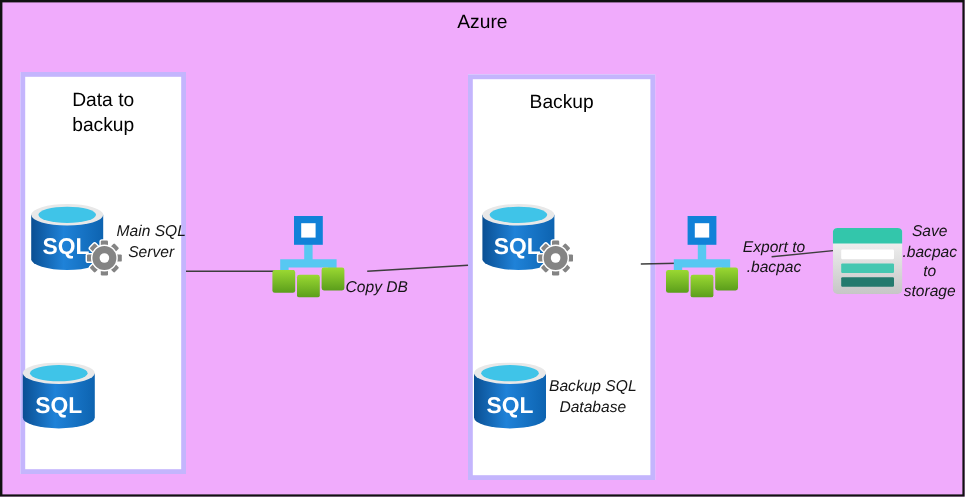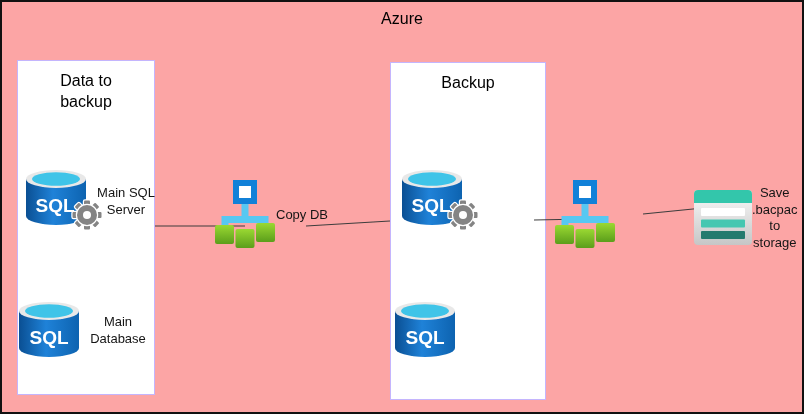--- a/index.html
+++ b/index.html
@@ -1,50 +1,50 @@
 <!DOCTYPE html>
 <html><head>
 <meta charset="utf-8">
 <style>
   html,body { margin:0; padding:0; background:#ffffff; }
   .canvas {
     position:relative;
     width:804px; height:414px;
     box-sizing:border-box;
     border:2px solid #111111;
-    background:#fca5a5;
+    background:#f0abfc;
     font-family:"Liberation Sans", sans-serif;
     overflow:hidden;
   }
   .page-title {
     position:absolute; top:8px; left:0; width:100%;
     text-align:center; font-size:16px; color:#000;
     z-index:3;
   }
   .group-box {
     position:absolute;
     box-sizing:border-box;
-    border:1px solid #c4b5fd;
+    border:4px solid #c4b5fd;
     background:#ffffff;
     z-index:1;
   }
   .group-title {
     font-size:16px; color:#000; text-align:center;
     margin:10px auto 0 auto; line-height:1.3;
   }
   .group-title.wrap { max-width:85px; }
   .connectors { position:absolute; left:0; top:0; z-index:2; }
   .node {
     position:absolute; z-index:4;
     display:flex; align-items:center;
   }
   .node .icon { display:block; line-height:0; }
   .node .label {
     font-size:13px; color:#151515; text-align:center;
-    line-height:1.28; margin-top:2px;
+    line-height:1.28; margin-top:2px;font-style:italic;
   }
   .label.wrap-narrow { max-width:82px; }
   .label.wrap-mid { max-width:98px; }
   .sql-text {
     font-family:"Liberation Sans", sans-serif;
     font-weight:700; font-size:19px; fill:#ffffff;
   }
 </style>
 </head>
 <body>
@@ -114,24 +114,23 @@
 
   <div class="node" style="left:15px; top:300px; width:138px;">
     <span class="icon">
       <svg width="64" height="56" viewBox="0 0 64 56">
         <path d="M2 9 V46 A30 9 0 0 0 62 46 V9 Z" fill="url(#grad-sql-body)"></path>
         <ellipse cx="32" cy="9" rx="30" ry="9" fill="#e8e8e8"></ellipse>
         <ellipse cx="32" cy="9" rx="24" ry="6.8" fill="#3fc4e8"></ellipse>
         <text class="sql-text" x="32" y="42" text-anchor="middle">SQL</text>
       </svg>
     </span>
-    <span class="label">Main Database</span>
-  </div>
-
-  <div class="node" style="left:212px; top:178px; width:120px;">
+  </div>
+
+  <div class="node" style="left:224px; top:178px; width:120px;align-items:flex-end;">
     <span class="icon">
       <svg width="62" height="68" viewBox="0 0 62 68">
         <path d="M11 47 V39.5 H51 V47 M31 39.5 V21" fill="none" stroke="#57c8f2" stroke-width="7"></path>
         <rect x="22" y="3" width="18" height="18" fill="#ffffff" stroke="#1181d8" stroke-width="6"></rect>
         <rect x="1" y="45" width="19" height="19" rx="2" fill="url(#grad-green)"></rect>
         <rect x="42" y="43" width="19" height="19" rx="2" fill="url(#grad-green)"></rect>
         <rect x="21.5" y="49" width="19" height="19" rx="2" fill="url(#grad-green)"></rect>
       </svg>
     </span>
     <span class="label">Copy DB</span>
@@ -164,32 +163,34 @@
 
   <div class="node" style="left:391px; top:300px; width:138px;">
     <span class="icon">
       <svg width="64" height="56" viewBox="0 0 64 56">
         <path d="M2 9 V46 A30 9 0 0 0 62 46 V9 Z" fill="url(#grad-sql-body)"></path>
         <ellipse cx="32" cy="9" rx="30" ry="9" fill="#e8e8e8"></ellipse>
         <ellipse cx="32" cy="9" rx="24" ry="6.8" fill="#3fc4e8"></ellipse>
         <text class="sql-text" x="32" y="42" text-anchor="middle">SQL</text>
       </svg>
     </span>
+    <span class="label wrap-narrow">Backup SQL Database</span>
   </div>
 
   <div class="node" style="left:552px; top:178px; width:120px;">
     <span class="icon">
       <svg width="62" height="68" viewBox="0 0 62 68">
         <path d="M11 47 V39.5 H51 V47 M31 39.5 V21" fill="none" stroke="#57c8f2" stroke-width="7"></path>
         <rect x="22" y="3" width="18" height="18" fill="#ffffff" stroke="#1181d8" stroke-width="6"></rect>
         <rect x="1" y="45" width="19" height="19" rx="2" fill="url(#grad-green)"></rect>
         <rect x="42" y="43" width="19" height="19" rx="2" fill="url(#grad-green)"></rect>
         <rect x="21.5" y="49" width="19" height="19" rx="2" fill="url(#grad-green)"></rect>
       </svg>
     </span>
+    <span class="label">Export to .bacpac</span>
   </div>
 
   <div class="node" style="left:692px; top:181px; width:96px;">
     <span class="icon">
       <svg width="58" height="55" viewBox="0 0 58 55">
         <rect x="0" y="0" width="58" height="55" rx="4" fill="url(#grad-storage)"></rect>
         <path d="M0 13 V4 Q0 0 4 0 H54 Q58 0 58 4 V13 Z" fill="#33c6ab"></path>
         <rect x="7" y="18" width="44" height="8" rx="1" fill="#ffffff"></rect>
         <rect x="7" y="29.5" width="44" height="8" rx="1" fill="#45c7b1"></rect>
         <rect x="7" y="41" width="44" height="8" rx="1" fill="#247a6e"></rect>

